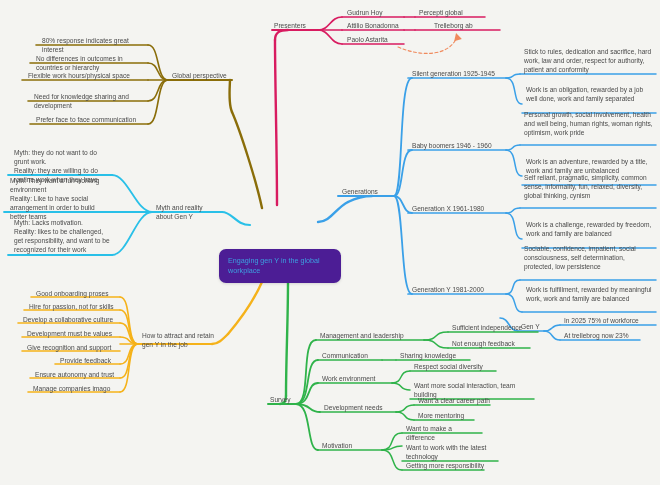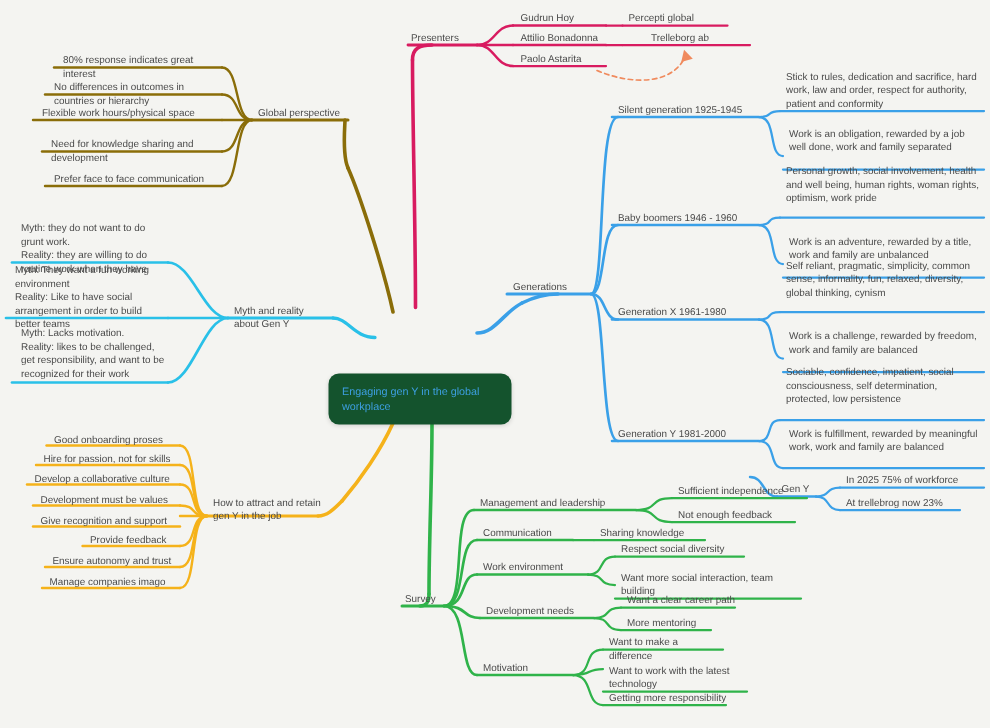--- a/index.html
+++ b/index.html
@@ -17,21 +17,21 @@
     position:absolute;
     font-size:6.6px;
     line-height:9px;
     color:#4a4a4a;
     white-space:pre-line;
     padding:0 2px 1px 2px;
     box-sizing:border-box;
   }
   .central{
     position:absolute;
-    background:#14532d;
+    background:#4c1d95;
     border-radius:7px;
     box-shadow:0 1px 3px rgba(0,0,0,0.13);
     color:#3d9fe0;
     font-size:7.2px;
     line-height:10px;
     padding:7px 9px;
     box-sizing:border-box;
     white-space:pre-line;
   }
 </style>

